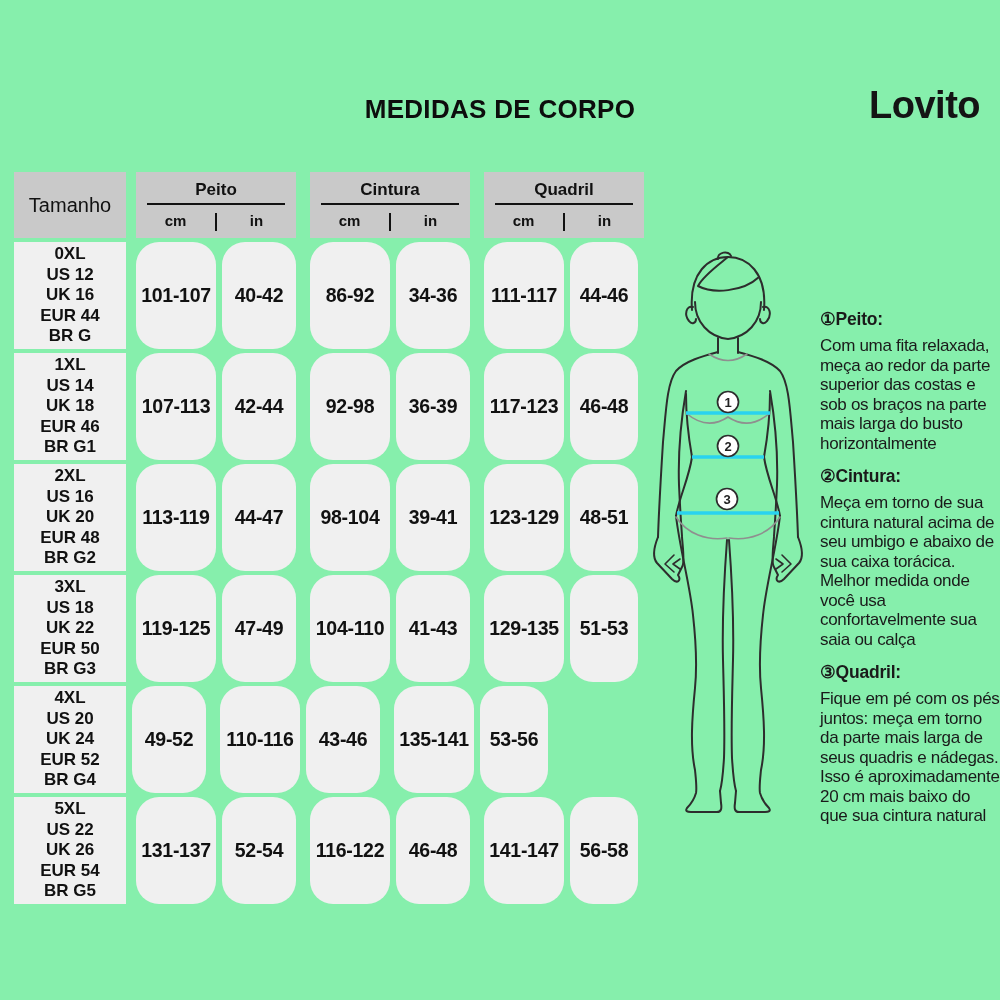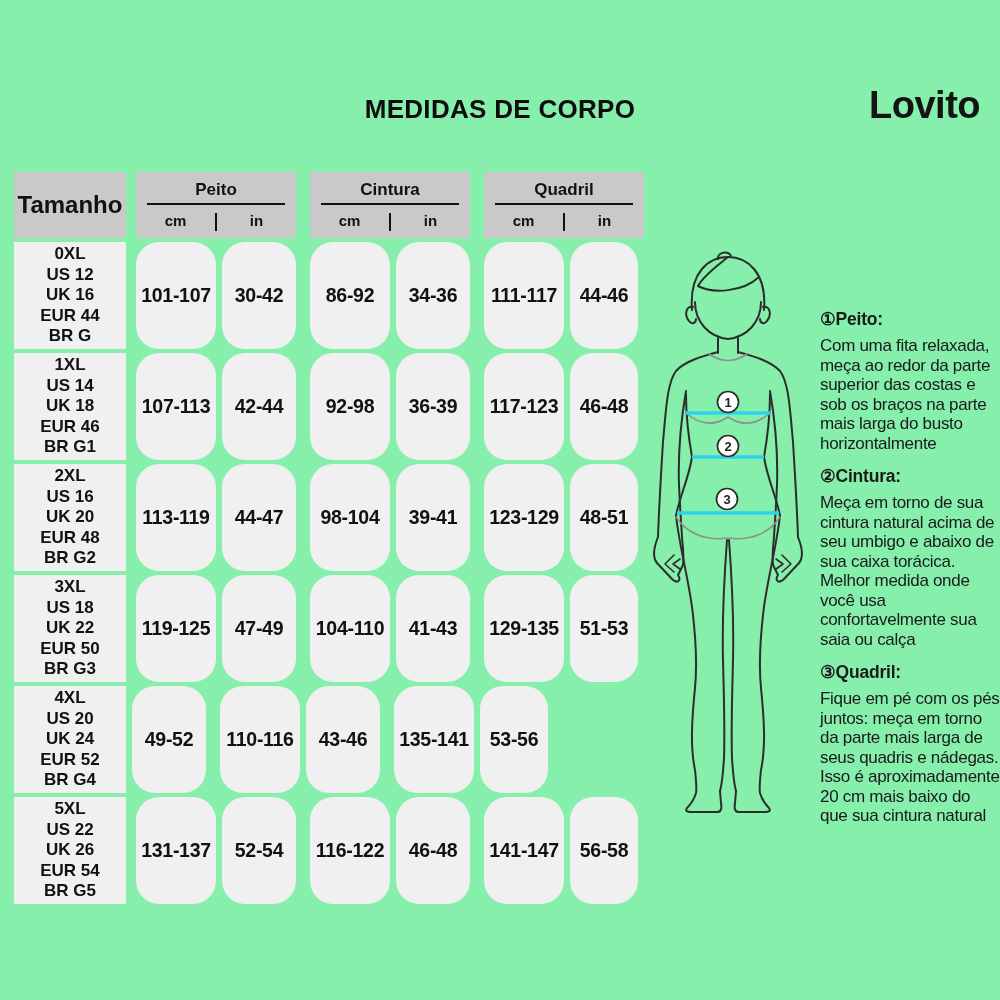--- a/index.html
+++ b/index.html
@@ -10,21 +10,21 @@
   .title{position:absolute;left:0;top:94px;width:1000px;text-align:center;
          font-size:26px;font-weight:800;letter-spacing:0.3px;color:#0d0d0d;}
   .logo{position:absolute;right:20px;top:84px;font-size:38px;font-weight:700;
         letter-spacing:-0.5px;color:#141414;}
 
   
   .size-table{position:absolute;left:14px;top:172px;}
   .thead{display:flex;}
   .hcell{background:#c9c9c9;box-sizing:border-box;}
   .hsize{width:112px;height:66px;display:flex;align-items:center;justify-content:center;
-         font-size:24px;font-weight:700;}
+         font-size:20px;font-weight:400;}
   .hgroup{width:160px;height:66px;display:flex;flex-direction:column;align-items:center;
           padding-top:7px;}
   .gname{font-size:17px;font-weight:700;line-height:22px;}
   .gline{width:138px;height:2px;background:#111;margin-top:2px;}
   .units{display:flex;width:100%;height:30px;align-items:center;}
   .units .u{flex:1;text-align:center;font-size:15px;font-weight:700;}
   .udiv{width:2px;height:18px;background:#111;margin-top:3px;}
 
   .trow{display:flex;margin-top:4px;}
   .cell{background:#f0f0f0;height:107px;display:flex;align-items:center;justify-content:center;}
@@ -88,21 +88,21 @@
     <div id="size-rows">
         <div class="trow">
           <div class="cell size-cell">
             <div>0XL</div>
             <div>US 12</div>
             <div>UK 16</div>
             <div>EUR 44</div>
             <div>BR G</div>
           </div>
           <div class="cell val w-cm m10">101-107</div>
-          <div class="cell val w-in m6">30-42</div>
+          <div class="cell val w-in m6">40-42</div>
           <div class="cell val w-cm m14">86-92</div>
           <div class="cell val w-in m6">34-36</div>
           <div class="cell val w-cm m14">111-117</div>
           <div class="cell val w-in last m6">44-46</div>
         </div>
         <div class="trow">
           <div class="cell size-cell">
             <div>1XL</div>
             <div>US 14</div>
             <div>UK 18</div>

